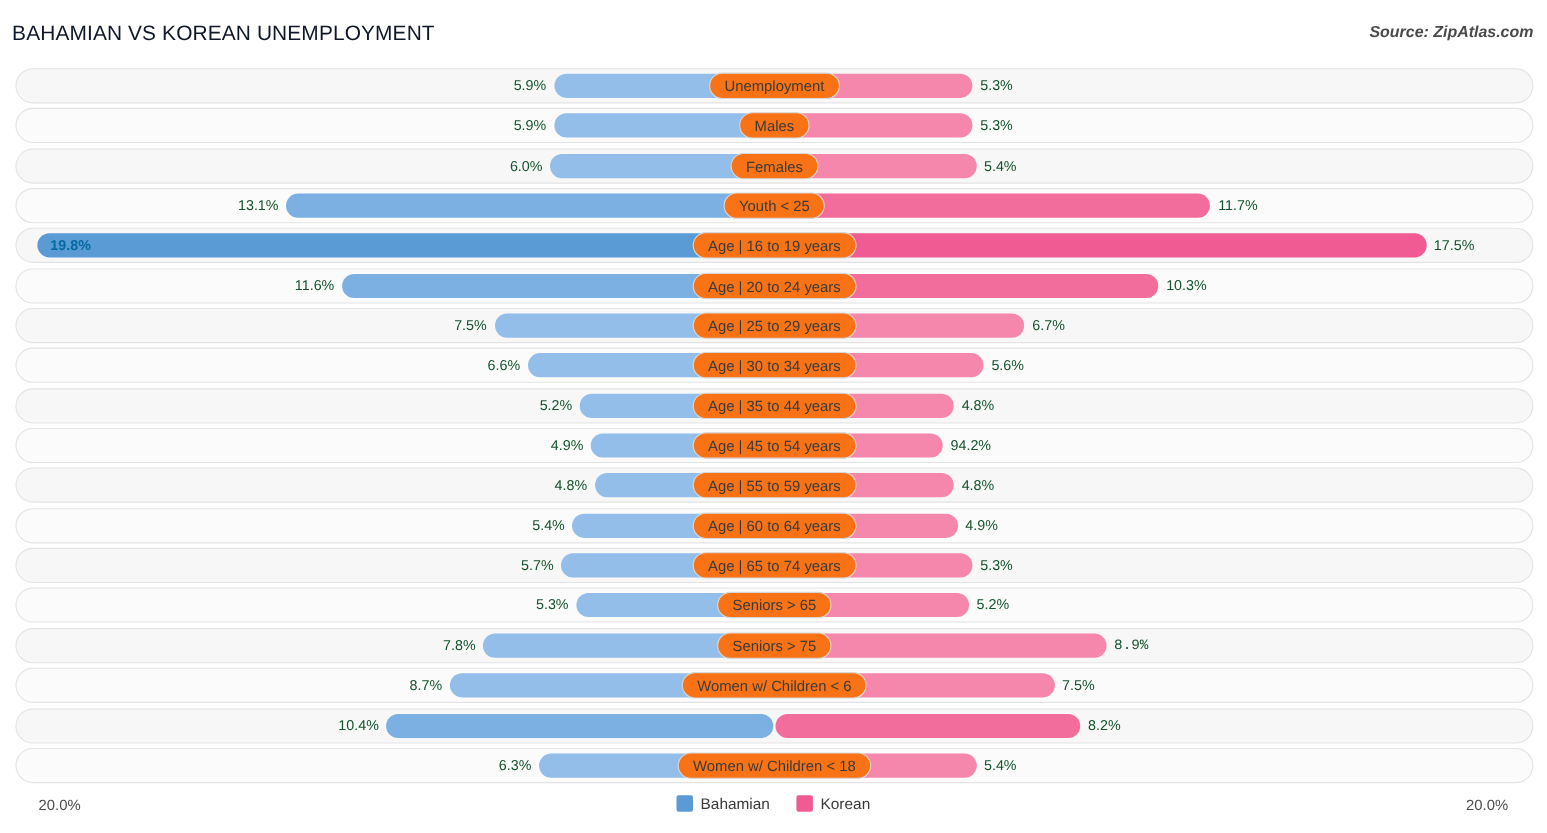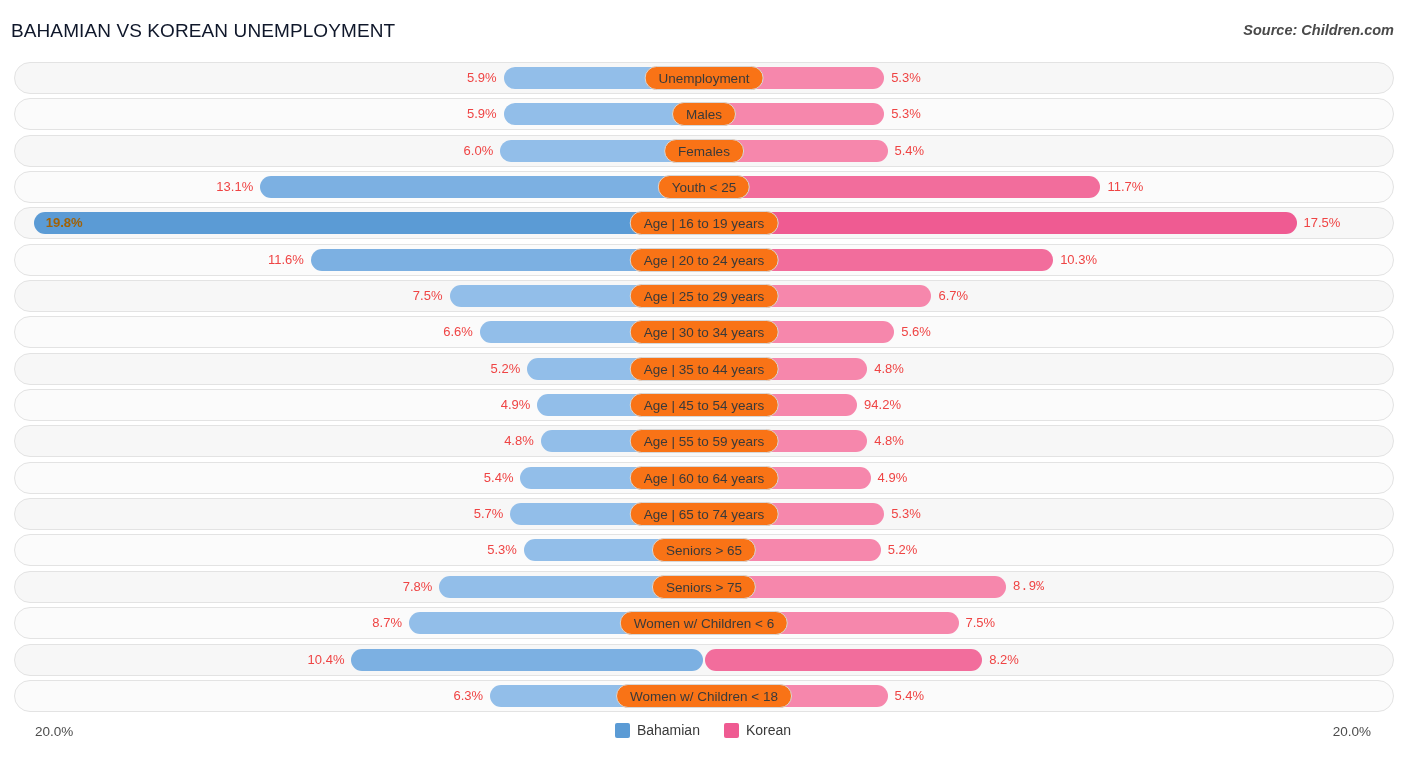--- a/index.html
+++ b/index.html
@@ -98,26 +98,26 @@
   }
   .row.strong .bar-right {
     background: #f26d9c;
   }
 
   
   .val {
     position: absolute;
     top: 7px;
     font-size: 13px;
-    color: #ef4444;
+    color: #14532d;
     white-space: nowrap;
     line-height: 16px;
   }
   .val-in {
-    color: #a16207;
+    color: #0369a1;
     font-weight: bold;
   }
 
   
   .cat {
     position: absolute;
     top: 3px;
     left: 50%;
     transform: translateX(-50%);
     height: 24px;
@@ -176,21 +176,21 @@
     white-space: nowrap;
   }
 </style>
 </head>
 <body>
 
 <div class="page">
 
   <div class="header">
     <div class="chart-title">BAHAMIAN VS KOREAN UNEMPLOYMENT</div>
-    <div class="chart-source">Source: Children.com</div>
+    <div class="chart-source">Source: ZipAtlas.com</div>
   </div>
 
   <div class="plot" id="plot">
       <div class="row">
         <div class="bar bar-left" style="width: 199.42px;"></div>
         <div class="bar bar-right" style="width: 179.14px;"></div>
         <div class="val" style="right: 896.42px;">5.9%</div>
         <div class="val" style="left: 876.14px;">5.3%</div>
         <div class="cat">Unemployment</div>
       </div>

